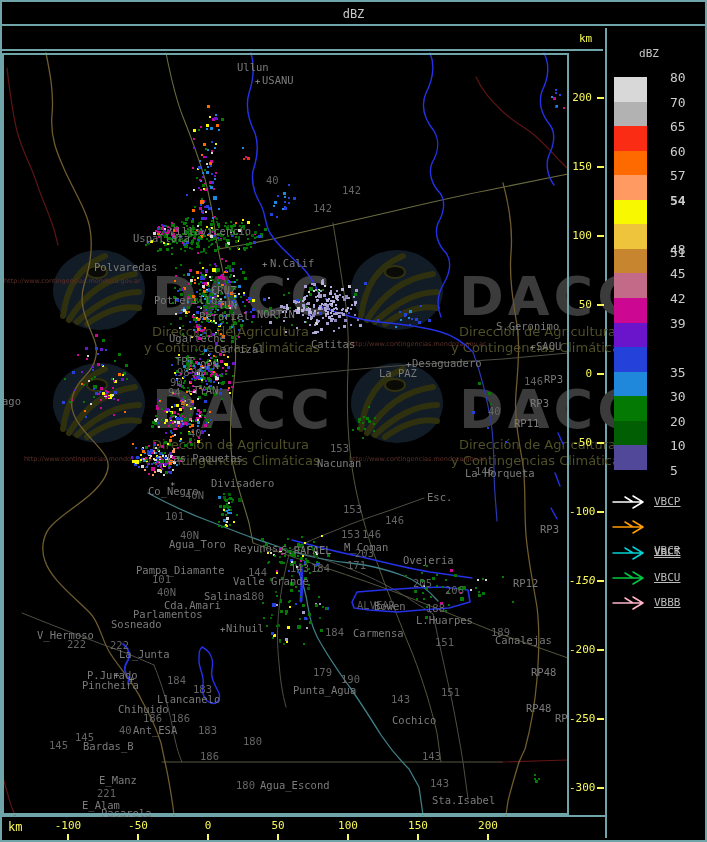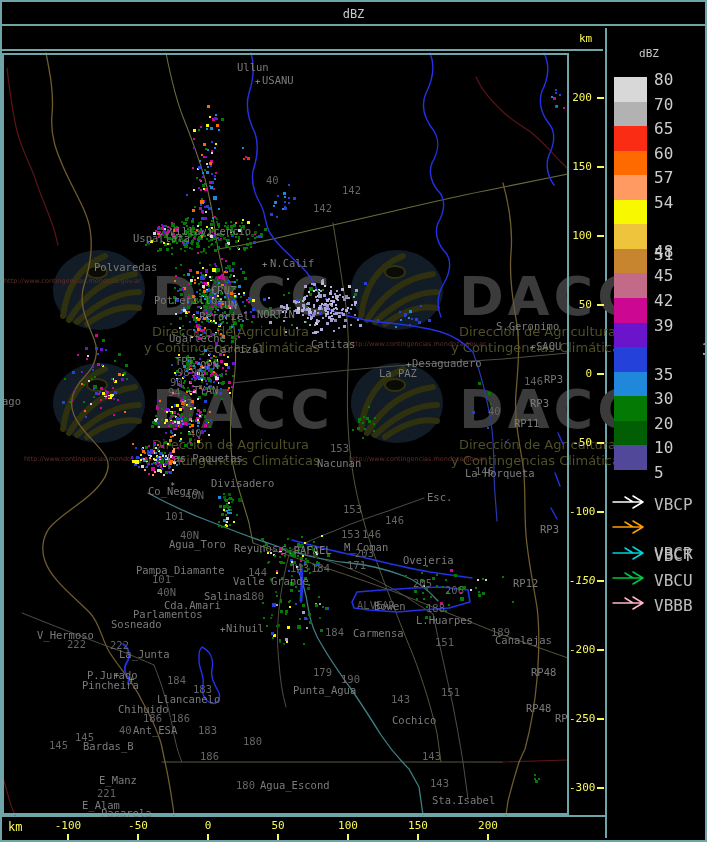--- a/index.html
+++ b/index.html
@@ -18,22 +18,22 @@
   .raxis{position:absolute;left:567px;top:51px;width:36px;height:762px;}
   .raxis .lab{position:absolute;width:34px;text-align:right;padding-right:11px;color:#f8f85a;font-size:11px;}
   .raxis .tick{position:absolute;left:28px;width:7px;height:2px;background:#f8f85a;}
   .baxis{position:absolute;left:0;top:815px;width:601px;height:23px;}
   .baxis .kml{position:absolute;left:6px;top:3px;color:#f8f85a;font-size:12px;}
   .baxis .lab{position:absolute;width:48px;text-align:center;top:2px;color:#f8f85a;font-size:11px;}
   .baxis .tick{position:absolute;top:17px;width:2px;height:7px;background:#f8f85a;}
   .legend{position:absolute;left:605px;top:24px;width:98px;height:814px;}
   .legend .ltitle{position:absolute;left:12px;top:21px;width:60px;text-align:center;color:#c9c9c9;font-size:11px;}
   .legend .blk{position:absolute;left:7px;width:33px;}
-  .legend .bl{position:absolute;left:47px;color:#cccccc;font-size:16px;}
-  .legend .vrow-label{position:absolute;left:47px;color:#bdbdbd;font-size:16px;}
+  .legend .bl{position:absolute;left:63px;color:#cccccc;font-size:13px;}
+  .legend .vrow-label{position:absolute;left:47px;color:#bdbdbd;font-size:11px;text-decoration:underline;}
   .legend .vrow-arrow{position:absolute;left:4px;width:40px;height:16px;}
 </style>
 </head>
 <body>
 
 <div class="window">
   <div class="titlebar">
     <span>dBZ</span>
   </div>
   <div class="header">
@@ -2078,21 +2078,21 @@
       <div class="blk" style="top: 321.05px; height: 25.05px; background: rgb(36, 66, 218);"></div>
       <div class="blk" style="top: 345.6px; height: 25.05px; background: rgb(31, 136, 218);"></div>
       <div class="blk" style="top: 370.15px; height: 25.05px; background: rgb(4, 122, 4);"></div>
       <div class="blk" style="top: 394.7px; height: 25.05px; background: rgb(2, 94, 2);"></div>
       <div class="blk" style="top: 419.25px; height: 25.05px; background: rgb(82, 72, 154);"></div>
       <div class="bl" style="top: 44px;">80</div>
       <div class="bl" style="top: 68.55px;">70</div>
       <div class="bl" style="top: 93.1px;">65</div>
       <div class="bl" style="top: 117.65px;">60</div>
       <div class="bl" style="top: 142.2px;">57</div>
-      <div class="bl" style="top: 166.75px;">54</div>
+      <div class="bl" style="top: 166.75px; font-weight: bold;">54</div>
       <div class="bl" style="top: 191.3px; margin-top: 28px;">51</div>
       <div class="bl" style="top: 215.85px;">48</div>
       <div class="bl" style="top: 240.4px;">45</div>
       <div class="bl" style="top: 264.95px;">42</div>
       <div class="bl" style="top: 289.5px;">39</div>
       <div class="bl" style="top: 314.05px; margin-left: 48px;">36</div>
       <div class="bl" style="top: 338.6px;">35</div>
       <div class="bl" style="top: 363.15px;">30</div>
       <div class="bl" style="top: 387.7px;">20</div>
       <div class="bl" style="top: 412.25px;">10</div>

